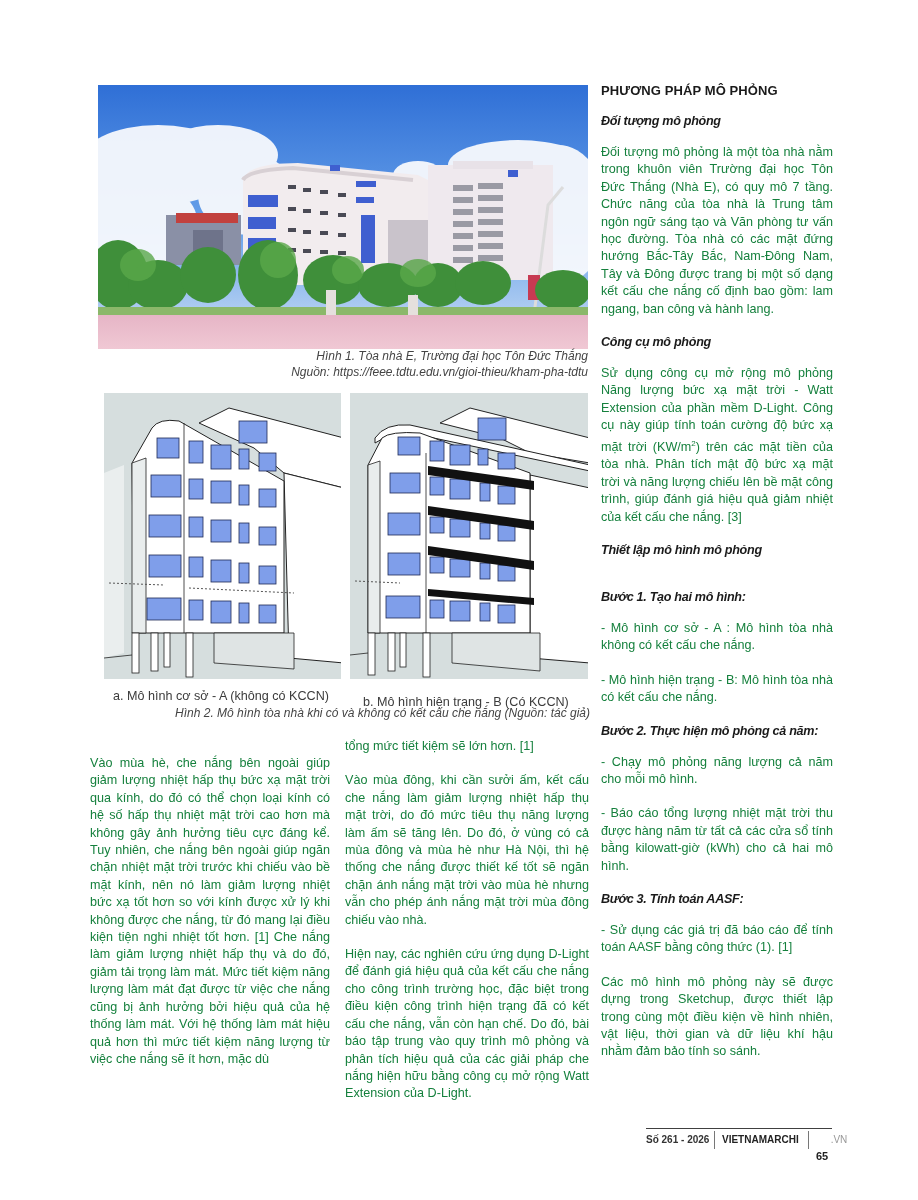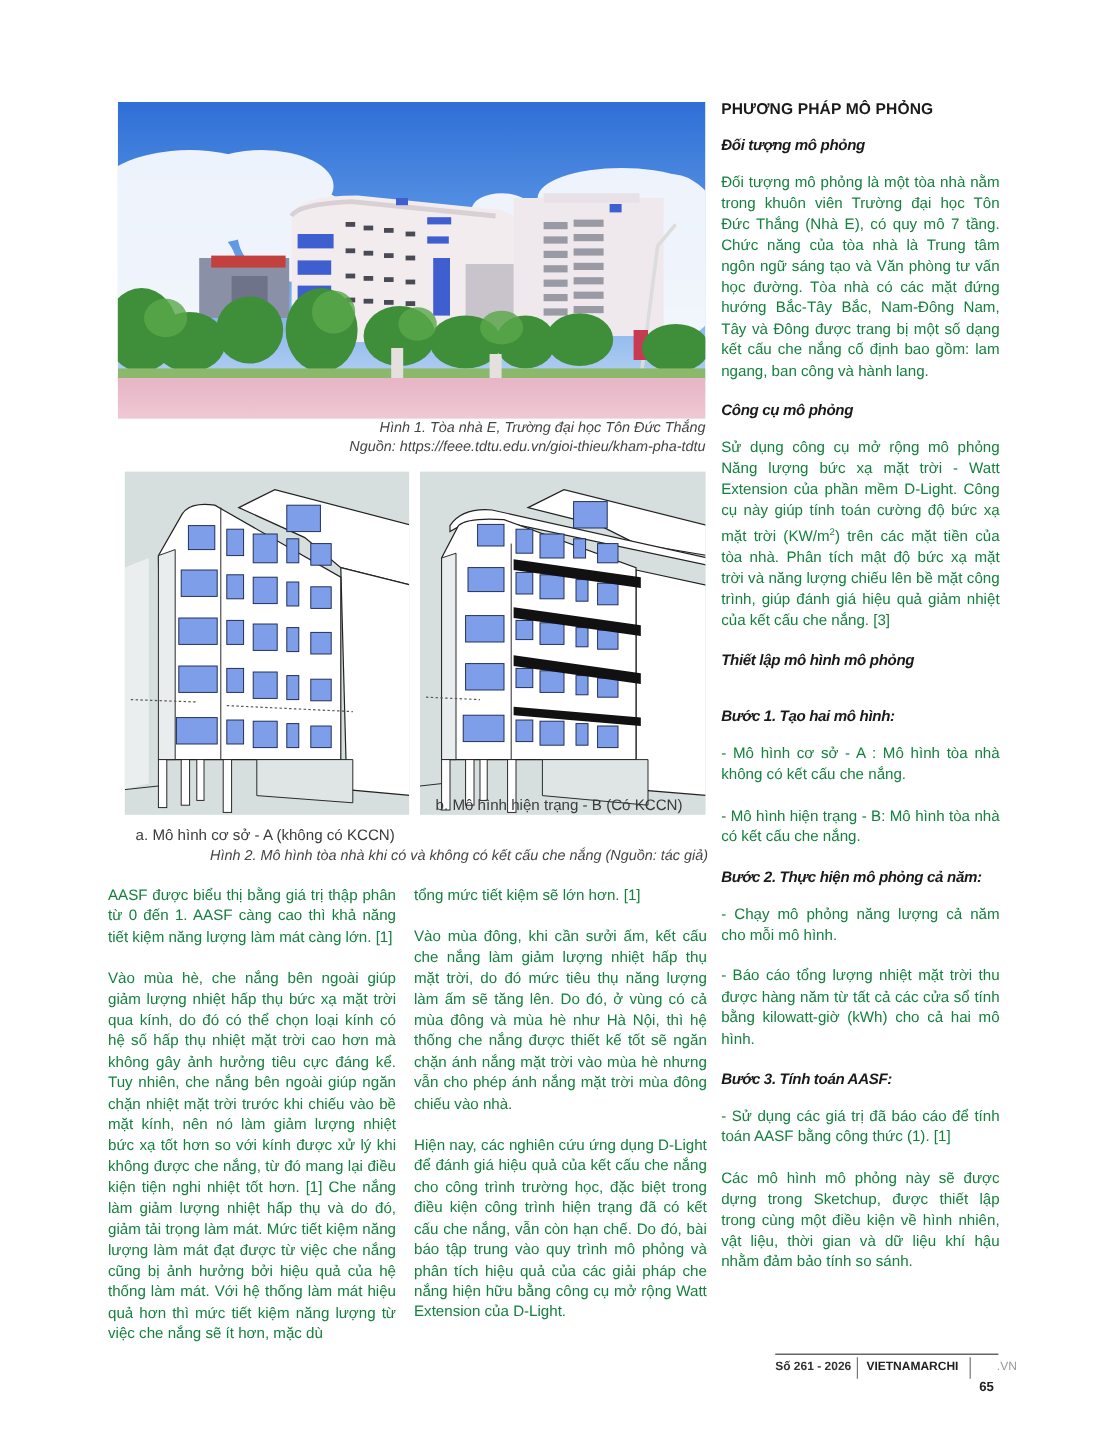--- a/index.html
+++ b/index.html
@@ -244,25 +244,24 @@
         <rect x="38" y="240" width="7" height="38"></rect>
         <rect x="50" y="240" width="6" height="34"></rect>
         <rect x="73" y="240" width="7" height="44"></rect>
     </g>
     <polygon points="102,240 190,240 190,278 102,270" fill="#dfe4e4" stroke="#222" stroke-width="0.8"></polygon>
     <line x1="0" y1="262" x2="18" y2="260" stroke="#222" stroke-width="0.8"></line>
   </svg>
 </div>
 
 <div class="abs fig-sub" style="left:113px; top:689px;">a. Mô hình cơ sở - A (không có KCCN)</div>
-<div class="abs fig-sub" style="left:363px; top:664px;">b. Mô hình hiện trạng - B (Có KCCN)</div>
+<div class="abs fig-sub" style="left:363px; top:695px;">b. Mô hình hiện trạng - B (Có KCCN)</div>
 <div class="abs caption" style="left:100px; top:705px; width:490px;">Hình 2. Mô hình tòa nhà khi có và không có kết cấu che nắng (Nguồn: tác giả)</div>
 
 <div class="abs" style="left:90px; top:738px; width:240px;">
-  <p class="body-text">AASF được biểu thị bằng giá trị thập phân từ 0 đến 1. AASF càng cao thì khả năng tiết kiệm năng lượng làm mát càng lớn. [1]</p>
   <div class="para-gap"></div>
   <p class="body-text">Vào mùa hè, che nắng bên ngoài giúp giảm lượng nhiệt hấp thụ bức xạ mặt trời qua kính, do đó có thể chọn loại kính có hệ số hấp thụ nhiệt mặt trời cao hơn mà không gây ảnh hưởng tiêu cực đáng kể. Tuy nhiên, che nắng bên ngoài giúp ngăn chặn nhiệt mặt trời trước khi chiếu vào bề mặt kính, nên nó làm giảm lượng nhiệt bức xạ tốt hơn so với kính được xử lý khi không được che nắng, từ đó mang lại điều kiện tiện nghi nhiệt tốt hơn. [1] Che nắng làm giảm lượng nhiệt hấp thụ và do đó, giảm tải trọng làm mát. Mức tiết kiệm năng lượng làm mát đạt được từ việc che nắng cũng bị ảnh hưởng bởi hiệu quả của hệ thống làm mát. Với hệ thống làm mát hiệu quả hơn thì mức tiết kiệm năng lượng từ việc che nắng sẽ ít hơn, mặc dù</p>
 </div>
 
 <div class="abs" style="left:345px; top:738px; width:244px;">
   <p class="body-text">tổng mức tiết kiệm sẽ lớn hơn. [1]</p>
   <div class="para-gap"></div>
   <p class="body-text">Vào mùa đông, khi cần sưởi ấm, kết cấu che nắng làm giảm lượng nhiệt hấp thụ mặt trời, do đó mức tiêu thụ năng lượng làm ấm sẽ tăng lên. Do đó, ở vùng có cả mùa đông và mùa hè như Hà Nội, thì hệ thống che nắng được thiết kế tốt sẽ ngăn chặn ánh nắng mặt trời vào mùa hè nhưng vẫn cho phép ánh nắng mặt trời mùa đông chiếu vào nhà.</p>
   <div class="para-gap"></div>
   <p class="body-text">Hiện nay, các nghiên cứu ứng dụng D-Light để đánh giá hiệu quả của kết cấu che nắng cho công trình trường học, đặc biệt trong điều kiện công trình hiện trạng đã có kết cấu che nắng, vẫn còn hạn chế. Do đó, bài báo tập trung vào quy trình mô phỏng và phân tích hiệu quả của các giải pháp che nắng hiện hữu bằng công cụ mở rộng Watt Extension của D-Light.</p>

